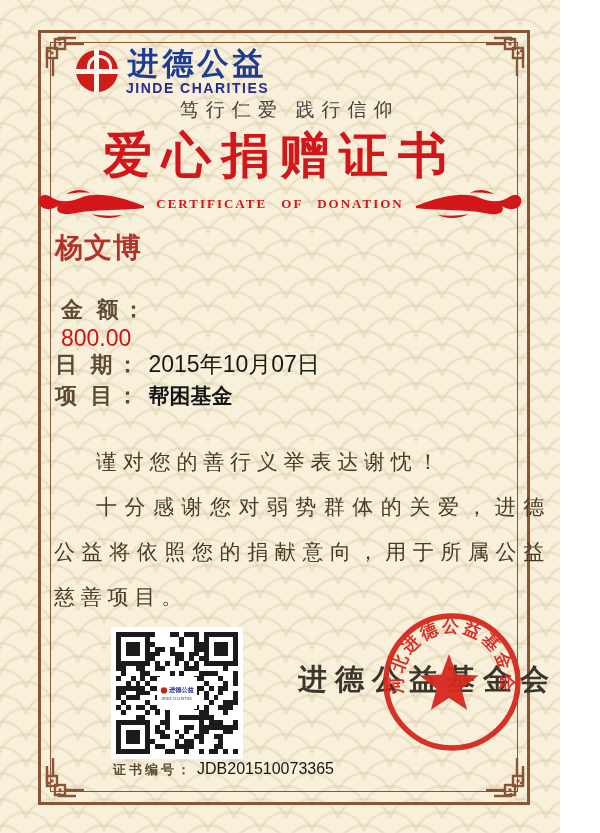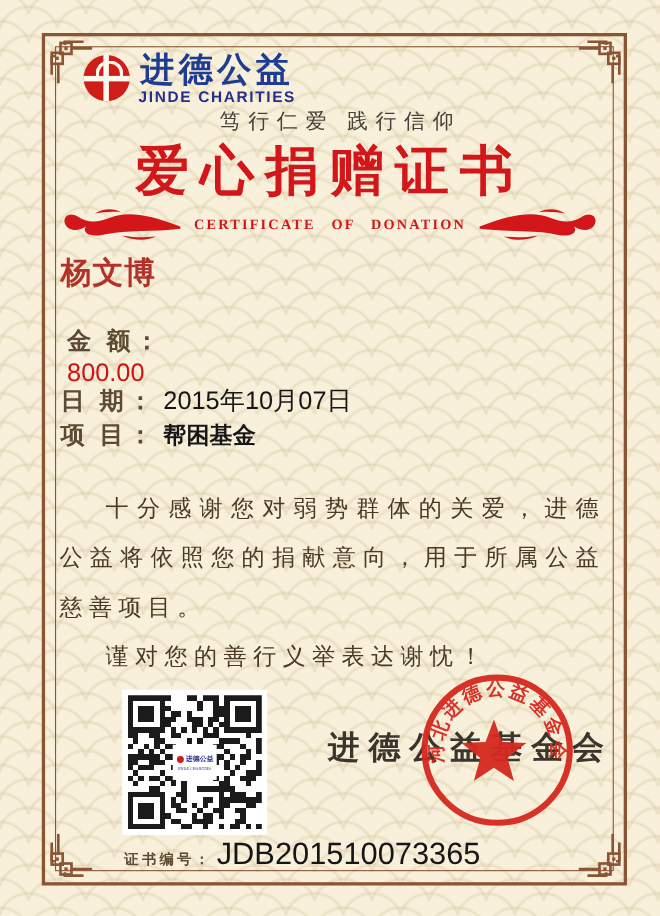--- a/index.html
+++ b/index.html
@@ -1,24 +1,25 @@
 <!DOCTYPE html>
 <html><head>
 <meta charset="utf-8">
 <style>
   html,body{margin:0;padding:0;}
   .page{
-    position:relative;width:600px;height:833px;overflow:hidden;
+    position:relative;width:512px;height:833px;overflow:hidden;
     font-family:"Liberation Serif","DejaVu Serif",serif;
     background-color:#f8f0da;
     background-image:
       radial-gradient(circle at 50% 130%, rgba(205,188,150,0) 60%, rgba(205,188,150,.35) 64%, rgba(205,188,150,0) 70%),
       radial-gradient(circle at 50% 130%, rgba(205,188,150,0) 60%, rgba(205,188,150,.35) 64%, rgba(205,188,150,0) 70%);
     background-size:52px 26px,52px 26px;
     background-position:0 0,26px 13px;
+    padding-left:48px;
   }
   
   .border-outer{position:absolute;left:38px;top:30px;right:30px;bottom:28px;border:3px solid #8a5535;}
   .border-inner{position:absolute;left:50px;top:42px;right:42px;bottom:41px;border:1.5px solid #8a5535;}
   .corner{position:absolute;width:40px;height:40px;}
   .corner svg{width:100%;height:100%;display:block;}
   .corner.tr{top:36px;right:34px;}
   .corner.tl{top:36px;left:44px;transform:scaleX(-1);}
   .corner.br{bottom:35px;right:34px;transform:scaleY(-1);}
   .corner.bl{bottom:35px;left:44px;transform:scale(-1,-1);}
@@ -64,21 +65,21 @@
              display:flex;flex-direction:column;align-items:center;justify-content:center;}
   .qr-center-inner{display:flex;align-items:center;gap:2px;transform:scale(.9);}
   .qr-dot{width:7px;height:7px;border-radius:50%;background:#cf1d19;}
   .qr-cn{font-size:7px;font-weight:bold;color:#27328f;white-space:nowrap;}
   .qr-en{font-size:6px;color:#27328f;transform:scale(.62);white-space:nowrap;margin-top:1px;}
   .signature{position:absolute;left:298px;top:660px;font-size:29px;color:#3b362d;letter-spacing:8px;
              font-weight:600;white-space:nowrap;}
   .seal{position:absolute;left:379px;top:609px;width:146px;height:146px;opacity:.95;}
   .cert-no{position:absolute;left:113px;top:760px;display:flex;align-items:baseline;}
   .cert-no-label{font-size:13px;color:#5d4a32;letter-spacing:3px;font-weight:600;}
-  .cert-no-value{font-size:28px;color:#161616;font-family:"Liberation Sans","DejaVu Sans",sans-serif;
+  .cert-no-value{font-size:16px;color:#161616;font-family:"Liberation Sans","DejaVu Sans",sans-serif;
                  margin-left:4px;font-weight:500;}
   
   .li-circle{position:absolute;inset:0;border-radius:50%;background:#cf1d19;}
   .li-vbar{position:absolute;left:18px;top:0;width:5px;height:42px;background:#fdf8ec;}
   .li-hbar{position:absolute;left:0;top:19px;width:42px;height:5px;background:#fdf8ec;}
   .li-arch{position:absolute;left:11px;top:5px;width:19px;height:13px;border:3px solid #fdf8ec;
            border-bottom:none;border-radius:12px 12px 0 0;}
 </style>
 </head>
 <body>
@@ -185,22 +186,22 @@
   <div class="field date">
     <span class="field-label">日 期：</span>
     <span class="field-value">2015年10月07日</span>
   </div>
   <div class="field project">
     <span class="field-label">项 目：</span>
     <span class="field-value">帮困基金</span>
   </div>
 
   <div class="body-text">
+    <p>谨对您的善行义举表达谢忱！</p>
     <p>十分感谢您对弱势群体的关爱，进德公益将依照您的捐献意向，用于所属公益慈善项目。</p>
-    <p>谨对您的善行义举表达谢忱！</p>
   </div>
 
   <div class="qr">
     <svg id="qr-svg" viewBox="0 0 25 25" shape-rendering="crispEdges">
         <rect x="0" y="0" width="1" height="1" fill="#1b1b1b"></rect>
         <rect x="1" y="0" width="1" height="1" fill="#1b1b1b"></rect>
         <rect x="2" y="0" width="1" height="1" fill="#1b1b1b"></rect>
         <rect x="3" y="0" width="1" height="1" fill="#1b1b1b"></rect>
         <rect x="4" y="0" width="1" height="1" fill="#1b1b1b"></rect>
         <rect x="5" y="0" width="1" height="1" fill="#1b1b1b"></rect>

